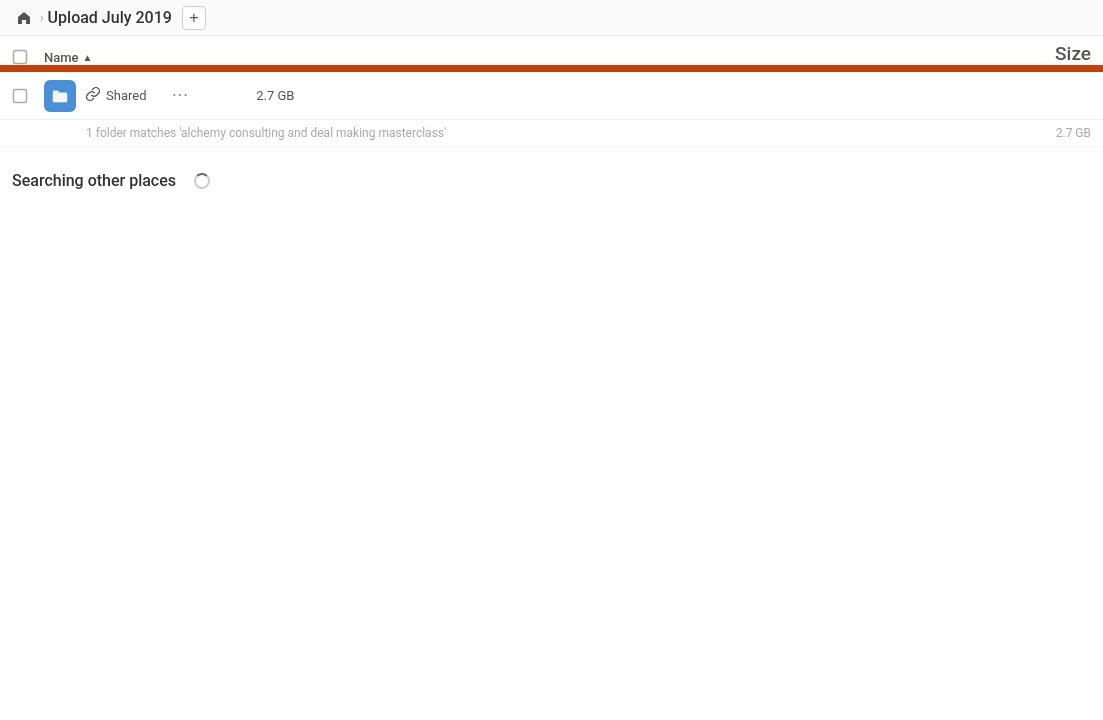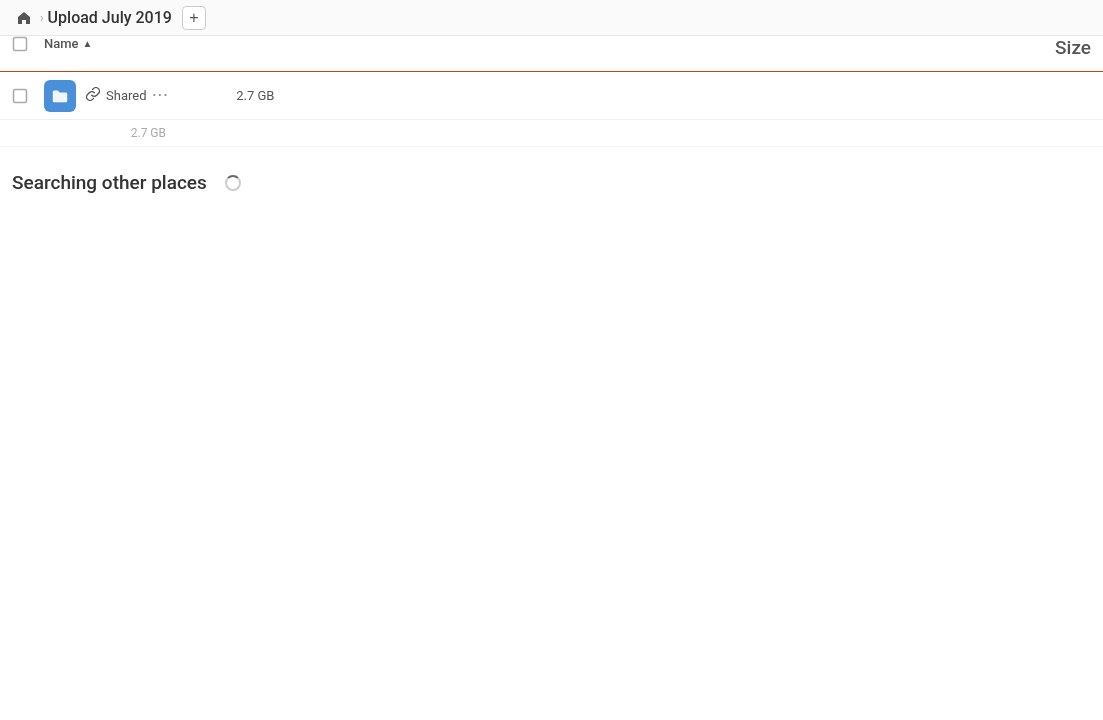--- a/index.html
+++ b/index.html
@@ -53,24 +53,24 @@
       cursor: pointer;
       margin-left: 10px;
       color: #555;
       font-size: 16px;
       line-height: 1;
     }
 
     
     .column-headers {
       display: flex;
-      align-items: flex-start;
+      align-items: flex-end;
       padding: 0 12px;
       height: 36px;
-      border-bottom: 1px solid #c2410c;
+      border-bottom: 7px solid #c2410c;
       background: #fff;
     }
     .col-checkbox {
       width: 32px;
       display: flex;
       align-items: center;
     }
     .col-name {
       flex: 1;
       display: flex;
@@ -127,20 +127,21 @@
     }
     .row-name {
       flex: 1;
       font-size: 14px;
       color: #222;
     }
     .row-shared-area {
       display: flex;
       align-items: center;
       gap: 6px;
+      margin-right: 20px;
     }
     .shared-badge {
       display: flex;
       align-items: center;
       gap: 4px;
       font-size: 13px;
       color: #555;
     }
     .link-icon {
       color: #555;
@@ -185,21 +186,21 @@
       text-align: right;
     }
 
     
     .searching-section {
       display: flex;
       align-items: center;
       padding: 24px 12px 12px 12px;
     }
     .searching-label {
-      font-size: 19px;
+      font-size: 16px;
       color: #333;
       font-weight: 500;
       margin-right: 18px;
     }
     .spinner {
       width: 16px;
       height: 16px;
       border: 2px solid #ccc;
       border-top-color: #666;
       border-radius: 50%;
@@ -257,19 +258,20 @@
     </span>
     <span class="shared-badge">Shared</span>
   </div>
   <div class="more-btn">
     <span style="letter-spacing:1px; color:#888; font-size:18px;">···</span>
   </div>
   <div class="row-size">2.7 GB</div>
 </div>
 
 <div class="match-info">
+  <span class="match-text">1 folder matches 'alchemy consulting and deal making masterclass'</span>
   <span class="match-size">2.7 GB</span>
 </div>
 
 <div class="searching-section">
   <span class="searching-label">Searching other places</span>
   <div class="spinner"></div>
 </div>
 
 </body></html>

